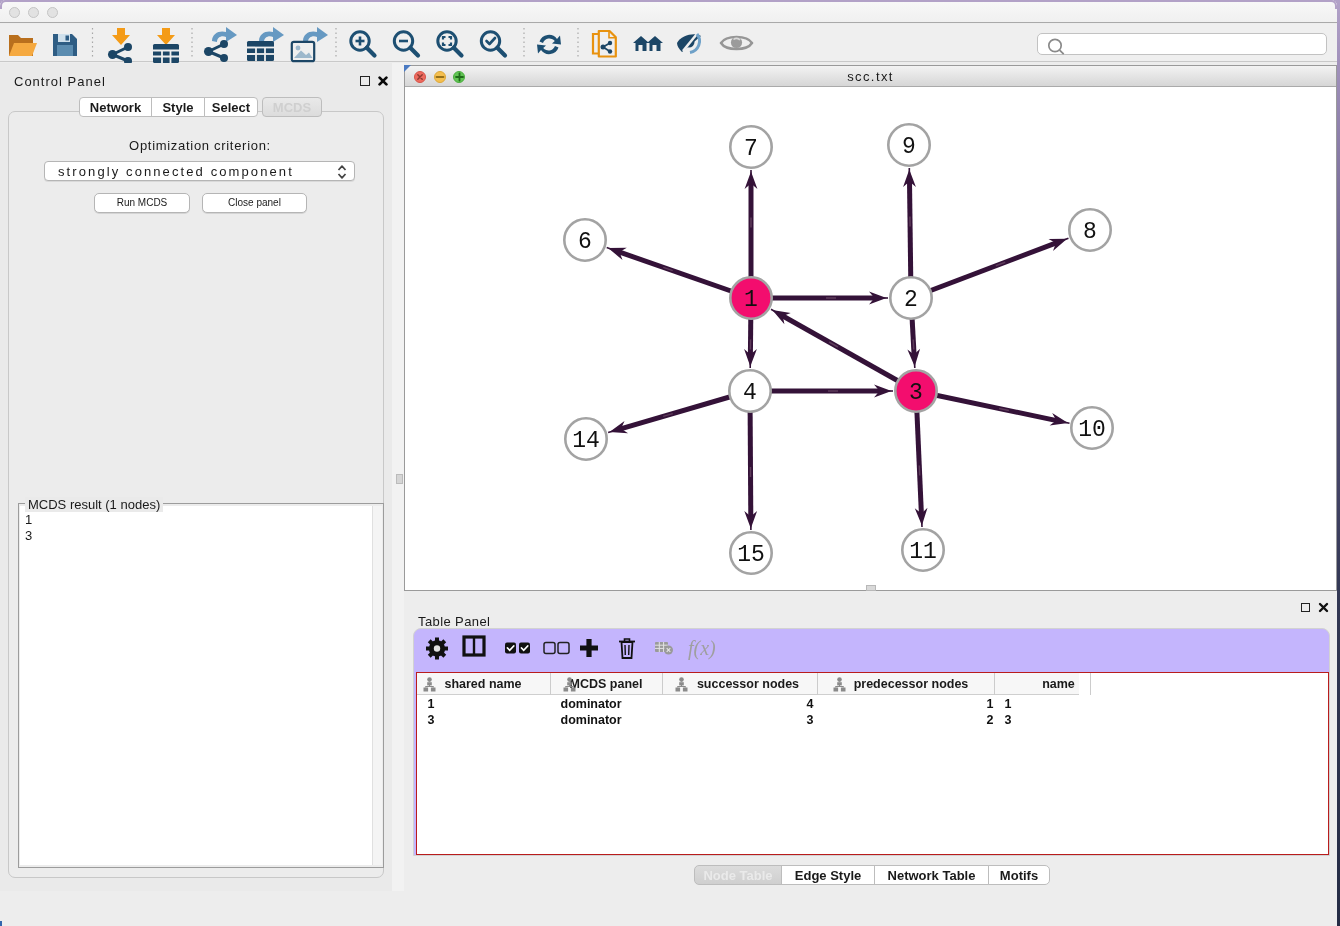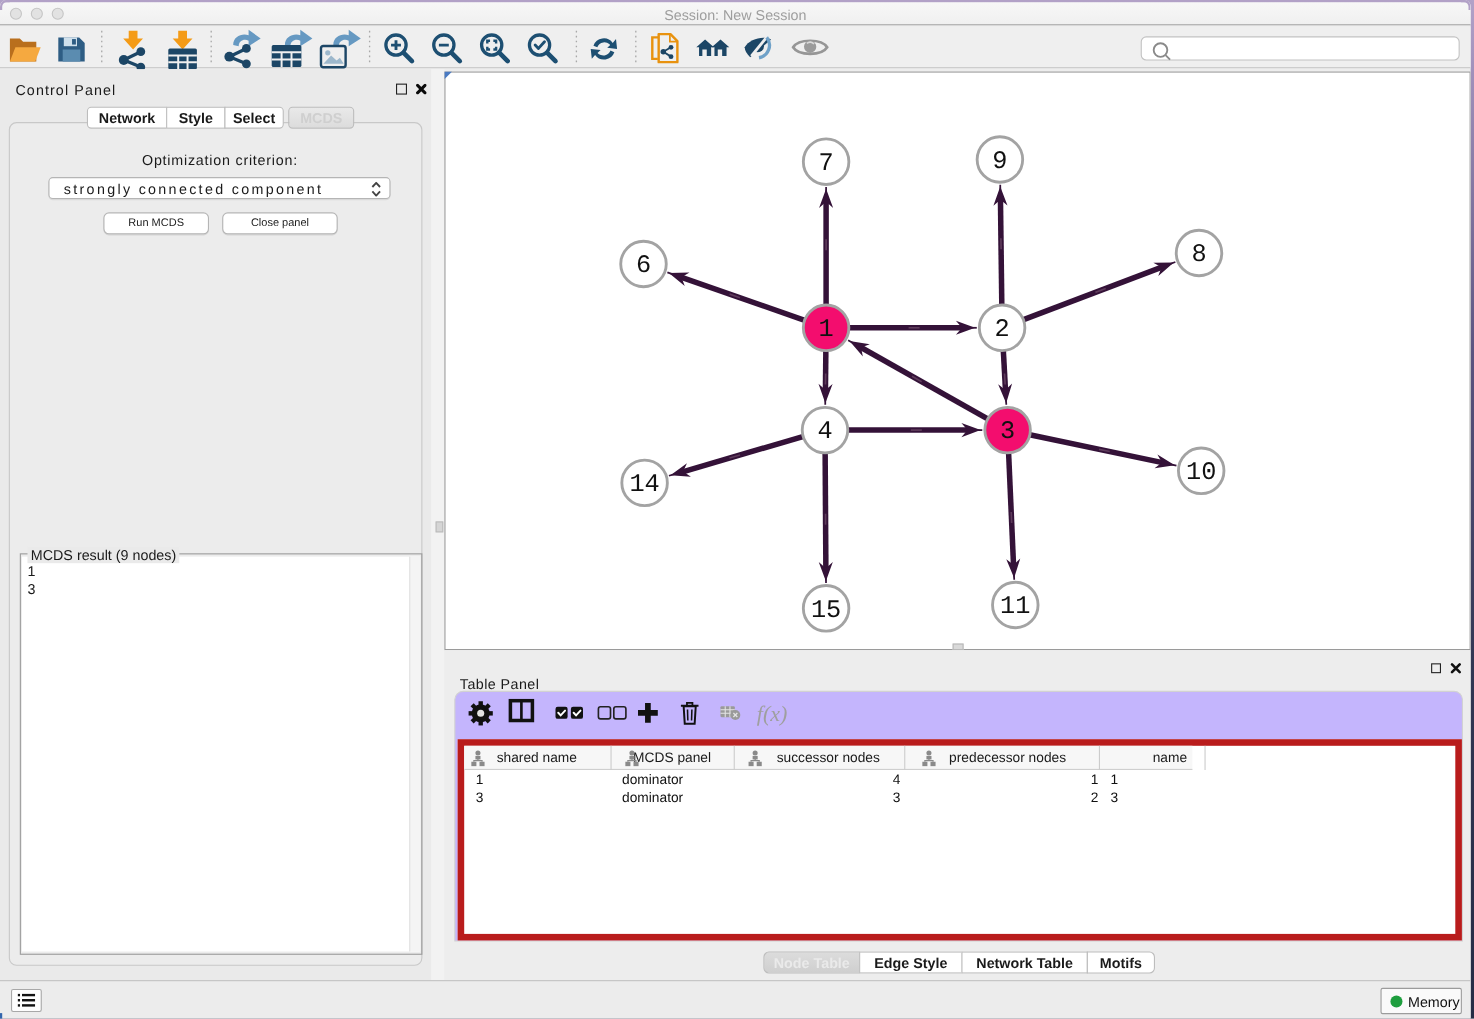--- a/index.html
+++ b/index.html
@@ -49,21 +49,21 @@
             border:1px solid #9a9a9a; background:#fff; }
   #nettitle { position:absolute; left:0; top:0; width:931px; height:21px;
               background:linear-gradient(#f3f3f3,#d6d6d6); border-bottom:1px solid #aaaaaa; }
   .tl { position:absolute; top:4.5px; width:12px; height:12px; border-radius:50%; }
 
   
   #tpanel { position:absolute; left:404px; top:591px; width:933px; height:300px; background:#ededed; }
   #tcontainer { position:absolute; left:9px; top:37px; width:917px; height:228px;
                 background:#c4b5fd; border:1px solid #d2d2d2; border-radius:8px 8px 0 0; }
   #ttable { position:absolute; left:1.5px; top:43px; width:913px; height:183px;
-            background:#fff; border:6px solid #b91c1c; }
+            background:#fff; border:1px solid #b91c1c;font-weight:bold; }
   #thead { position:absolute; left:0; top:0; width:662px; height:22px;
            background:#f7f7f7; border-bottom:1px solid #cfcfcf; }
   .hcell { position:absolute; top:0; height:22px; border-right:1px solid #cccccc; }
   .htext { position:absolute; top:4px; width:100%; text-align:center; font-size:12.5px; color:#1a1a1a; }
   .rcell { position:absolute; font-size:12.5px; color:#111; }
 
   
   #statusbar { position:absolute; left:0; top:891px; width:1337px; height:35px;
                background:#ececec; border-top:1px solid #c2c2c2; }
 </style>
@@ -75,21 +75,20 @@
       <path d="M0 9 L0 0 L9 0 L9 2 L6 2 A4 4 0 0 0 2 6 L2 9 Z" fill="#b2a1c7"></path>
     </svg>
   <svg style="position:absolute; left:1328px; top:0; z-index:50;" width="9" height="9" viewBox="0 0 9 9">
       <path d="M9 9 L9 0 L0 0 L0 2 L3 2 A4 4 0 0 1 7 6 L7 9 Z" fill="#b2a1c7"></path>
     </svg>
 
   <div id="titlebar">
     <div class="light" style="left:9px;"></div>
     <div class="light" style="left:28px;"></div>
     <div class="light" style="left:47px;"></div>
-    <div id="wtitle">Session: New Session</div>
   </div>
 
   <div id="toolbar">
     <svg class="abs" style="left:0; top:0;" width="1337" height="39" viewBox="0 0 1337 39">
     <g transform="translate(8,8)">
 <path d="M1 3 L10 3 L13 6 L25 6 L25 24 L1 24 Z" fill="#b96f1d"></path>
 <path d="M1 24 L6 11 L29 11 L24 24 Z" fill="#f5a940"></path>
 </g>
     <g transform="translate(53,8)">
 <path d="M0 2 L19 2 L24 7 L24 24 L0 24 Z" fill="#2e5d84"></path>
@@ -243,32 +242,44 @@
 
     <div class="btn" style="left:94px;  top:130px; width:96px;">Run MCDS</div>
     <div class="btn" style="left:202px; top:130px; width:105px;">Close panel</div>
 
     <div id="resultbox">
       <div id="resultwhite">
         <div class="abs t13" style="left:5px; top:6px;">1</div>
         <div class="abs t13" style="left:5px; top:22px;">3</div>
         <div class="abs" style="right:0; top:0; width:10px; height:359px; background:#f4f4f4; border-left:1px solid #e0e0e0;"></div>
       </div>
-      <div id="resultlabel">MCDS result (9 nodes)</div>
+      <div id="resultlabel">MCDS result (1 nodes)</div>
     </div>
   </div>
 
   <div id="vsplit">
     <div class="abs" style="left:4px; top:411px; width:7px; height:10px; background:#d5d5d5; border:1px solid #bbb;"></div>
   </div>
 
   <div id="netwin">
     <svg style="position:absolute; left:-1px; top:-1px; z-index:5;" width="7" height="7" viewBox="0 0 7 7">
         <path d="M0 0 L7 0 L0 7 Z" fill="#4a7ac2"></path>
       </svg>
+    <div id="nettitle">
+      <div class="tl" style="left:9px;  background:#ee6a5e; border:0.5px solid #d55449;"></div>
+      <div class="tl" style="left:29px; background:#f5bf4f; border:0.5px solid #dda838;"></div>
+      <div class="tl" style="left:48px; background:#61c454; border:0.5px solid #4aad3e;"></div>
+      <svg class="abs" style="left:9px; top:4.5px;" width="51" height="12" viewBox="0 0 51 12">
+        <path d="M3.8 3.8 L8.2 8.2 M8.2 3.8 L3.8 8.2" stroke="#8e3a30" stroke-width="1.5" stroke-linecap="round"></path>
+        <line x1="22.5" y1="6" x2="29.5" y2="6" stroke="#95701b" stroke-width="1.8" stroke-linecap="round"></line>
+        <line x1="42" y1="6" x2="49" y2="6" stroke="#1f6b1a" stroke-width="1.8" stroke-linecap="round"></line>
+        <line x1="45.5" y1="2.5" x2="45.5" y2="9.5" stroke="#1f6b1a" stroke-width="1.8" stroke-linecap="round"></line>
+      </svg>
+      <div class="abs" style="left:0; top:3px; width:931px; text-align:center; font-size:13px; color:#1a1a1a; letter-spacing:1.4px;">scc.txt</div>
+    </div>
     <svg class="abs" style="left:0px; top:21px;" width="931" height="504" viewBox="404 86 931 504">
     <line x1="750.0" y1="297.0" x2="750.0" y2="182.0" stroke="#341238" stroke-width="5"></line>
     <line x1="750.0" y1="182.0" x2="750.0" y2="169.0" stroke="#341238" stroke-width="1.6"></line>
     <polygon points="750.0,170.5 756.4,188.0 750.0,182.5 743.6,188.0" fill="#341238"></polygon>
     <line x1="750.0" y1="226.5" x2="750.0" y2="216.5" stroke="#63405f" stroke-width="1.5" opacity="0.9"></line>
     <line x1="750.0" y1="297.0" x2="618.0" y2="250.9" stroke="#341238" stroke-width="5"></line>
     <line x1="618.0" y1="250.9" x2="605.7" y2="246.6" stroke="#341238" stroke-width="1.6"></line>
     <polygon points="607.1,247.1 625.8,246.8 618.5,251.0 621.5,258.9" fill="#341238"></polygon>
     <line x1="671.7" y1="269.6" x2="662.3" y2="266.4" stroke="#63405f" stroke-width="1.5" opacity="0.9"></line>
     <line x1="750.0" y1="297.0" x2="874.0" y2="297.0" stroke="#341238" stroke-width="5"></line>
@@ -455,32 +466,16 @@
         <div class="rcell" style="left:588px; top:40px;">3</div>
       </div>
     </div>
 
     <div class="tabseg" style="left:290px; top:274px; width:88px;  background:linear-gradient(#dcdcdc,#cfcfcf); color:#eaeaea; border-radius:5px 0 0 5px;">Node Table</div>
     <div class="tabseg" style="left:377px; top:274px; width:94px;">Edge Style</div>
     <div class="tabseg" style="left:470px; top:274px; width:115px;">Network Table</div>
     <div class="tabseg" style="left:584px; top:274px; width:62px;  border-radius:0 5px 5px 0;">Motifs</div>
   </div>
 
-  <div id="statusbar">
-    <div class="abs" style="left:10px; top:7px; width:28px; height:21px; background:#fdfdfd; border:1px solid #a8a8a8; border-radius:2px;">
-      <svg width="16" height="13" style="position:absolute;left:5px;top:3px;" viewBox="0 0 16 13">
-        <rect x="0" y="0.5" width="2.2" height="2.2" fill="#111"></rect>
-        <rect x="0" y="5.2" width="2.2" height="2.2" fill="#111"></rect>
-        <rect x="0" y="9.9" width="2.2" height="2.2" fill="#111"></rect>
-        <rect x="4" y="0.5" width="12" height="2.2" fill="#111"></rect>
-        <rect x="4" y="5.2" width="12" height="2.2" fill="#111"></rect>
-        <rect x="4" y="9.9" width="12" height="2.2" fill="#111"></rect>
-      </svg>
-    </div>
-    <div class="abs" style="left:1255px; top:6px; width:74px; height:24px; background:#fafafa; border:1px solid #9c9c9c; border-radius:2px;">
-      <div class="abs" style="left:8px; top:6px; width:11px; height:11px; border-radius:50%; background:#1e9e3e;"></div>
-      <div class="abs" style="left:24px; top:4px; font-size:13px; color:#111;">Memory</div>
-    </div>
-  </div>
 
 </div>
 
 <div style="position:absolute; left:0; top:921px; width:2px; height:5px; background:#3366ad;"></div>
 
 </body></html>

